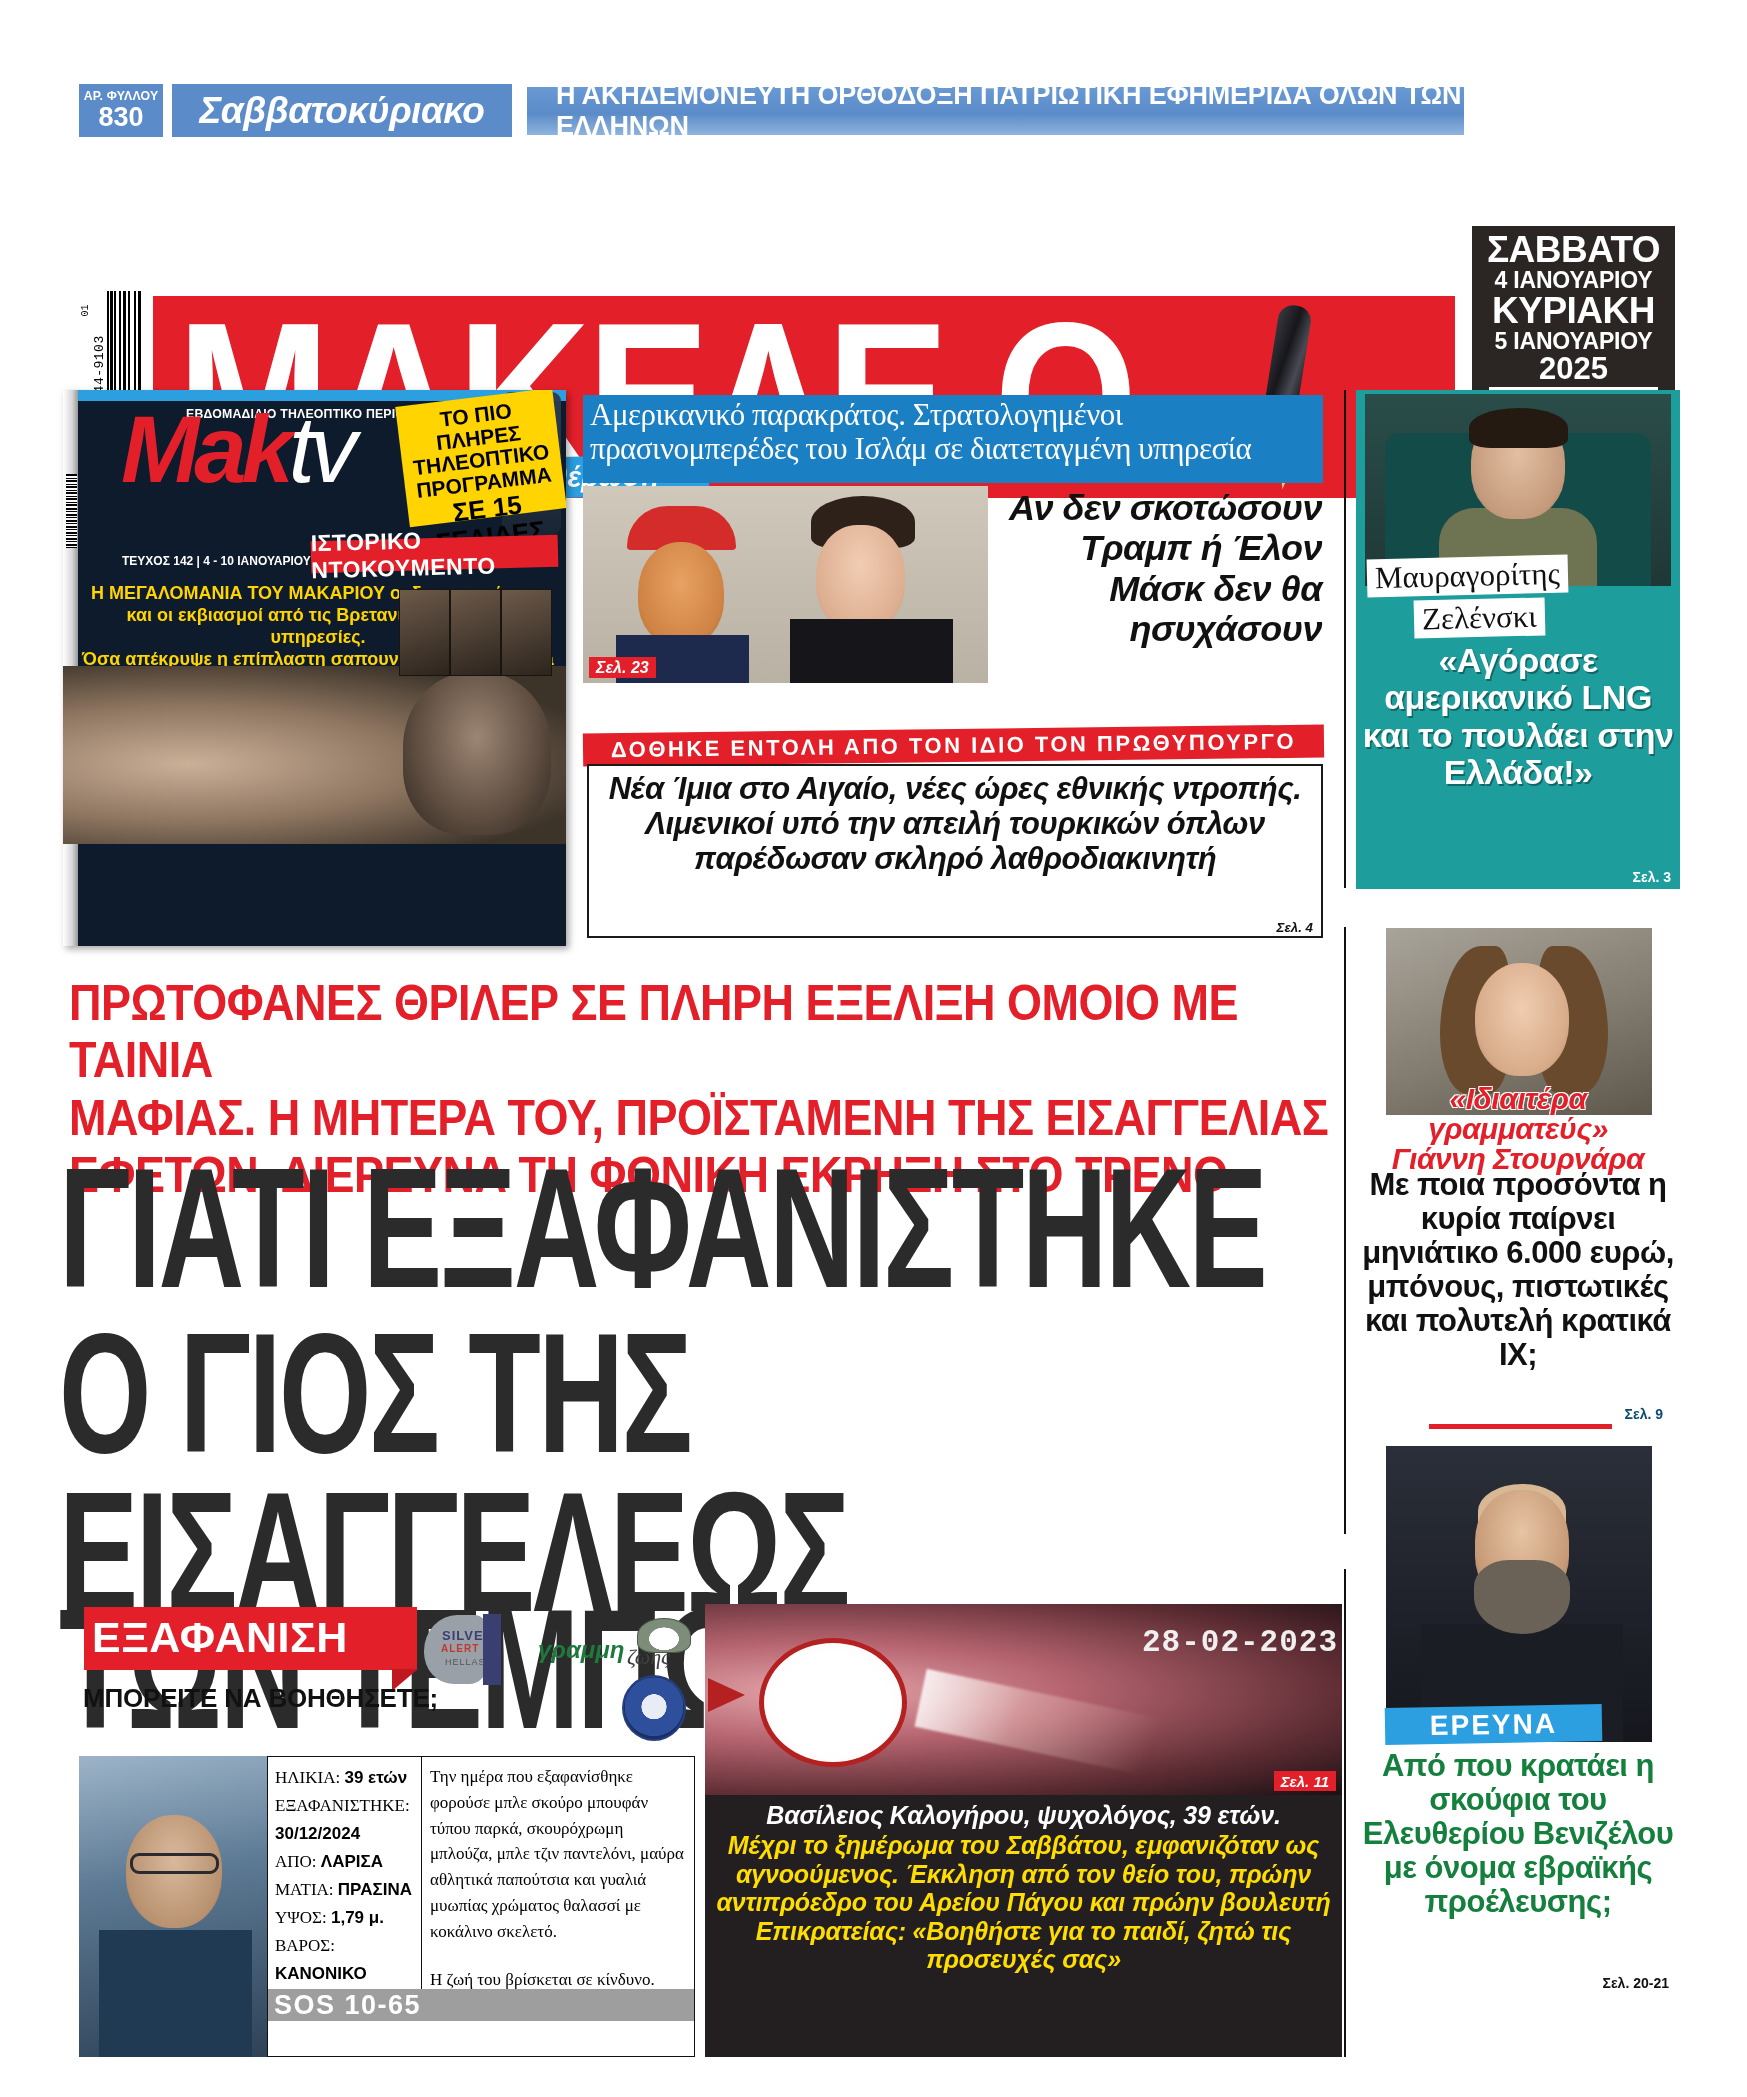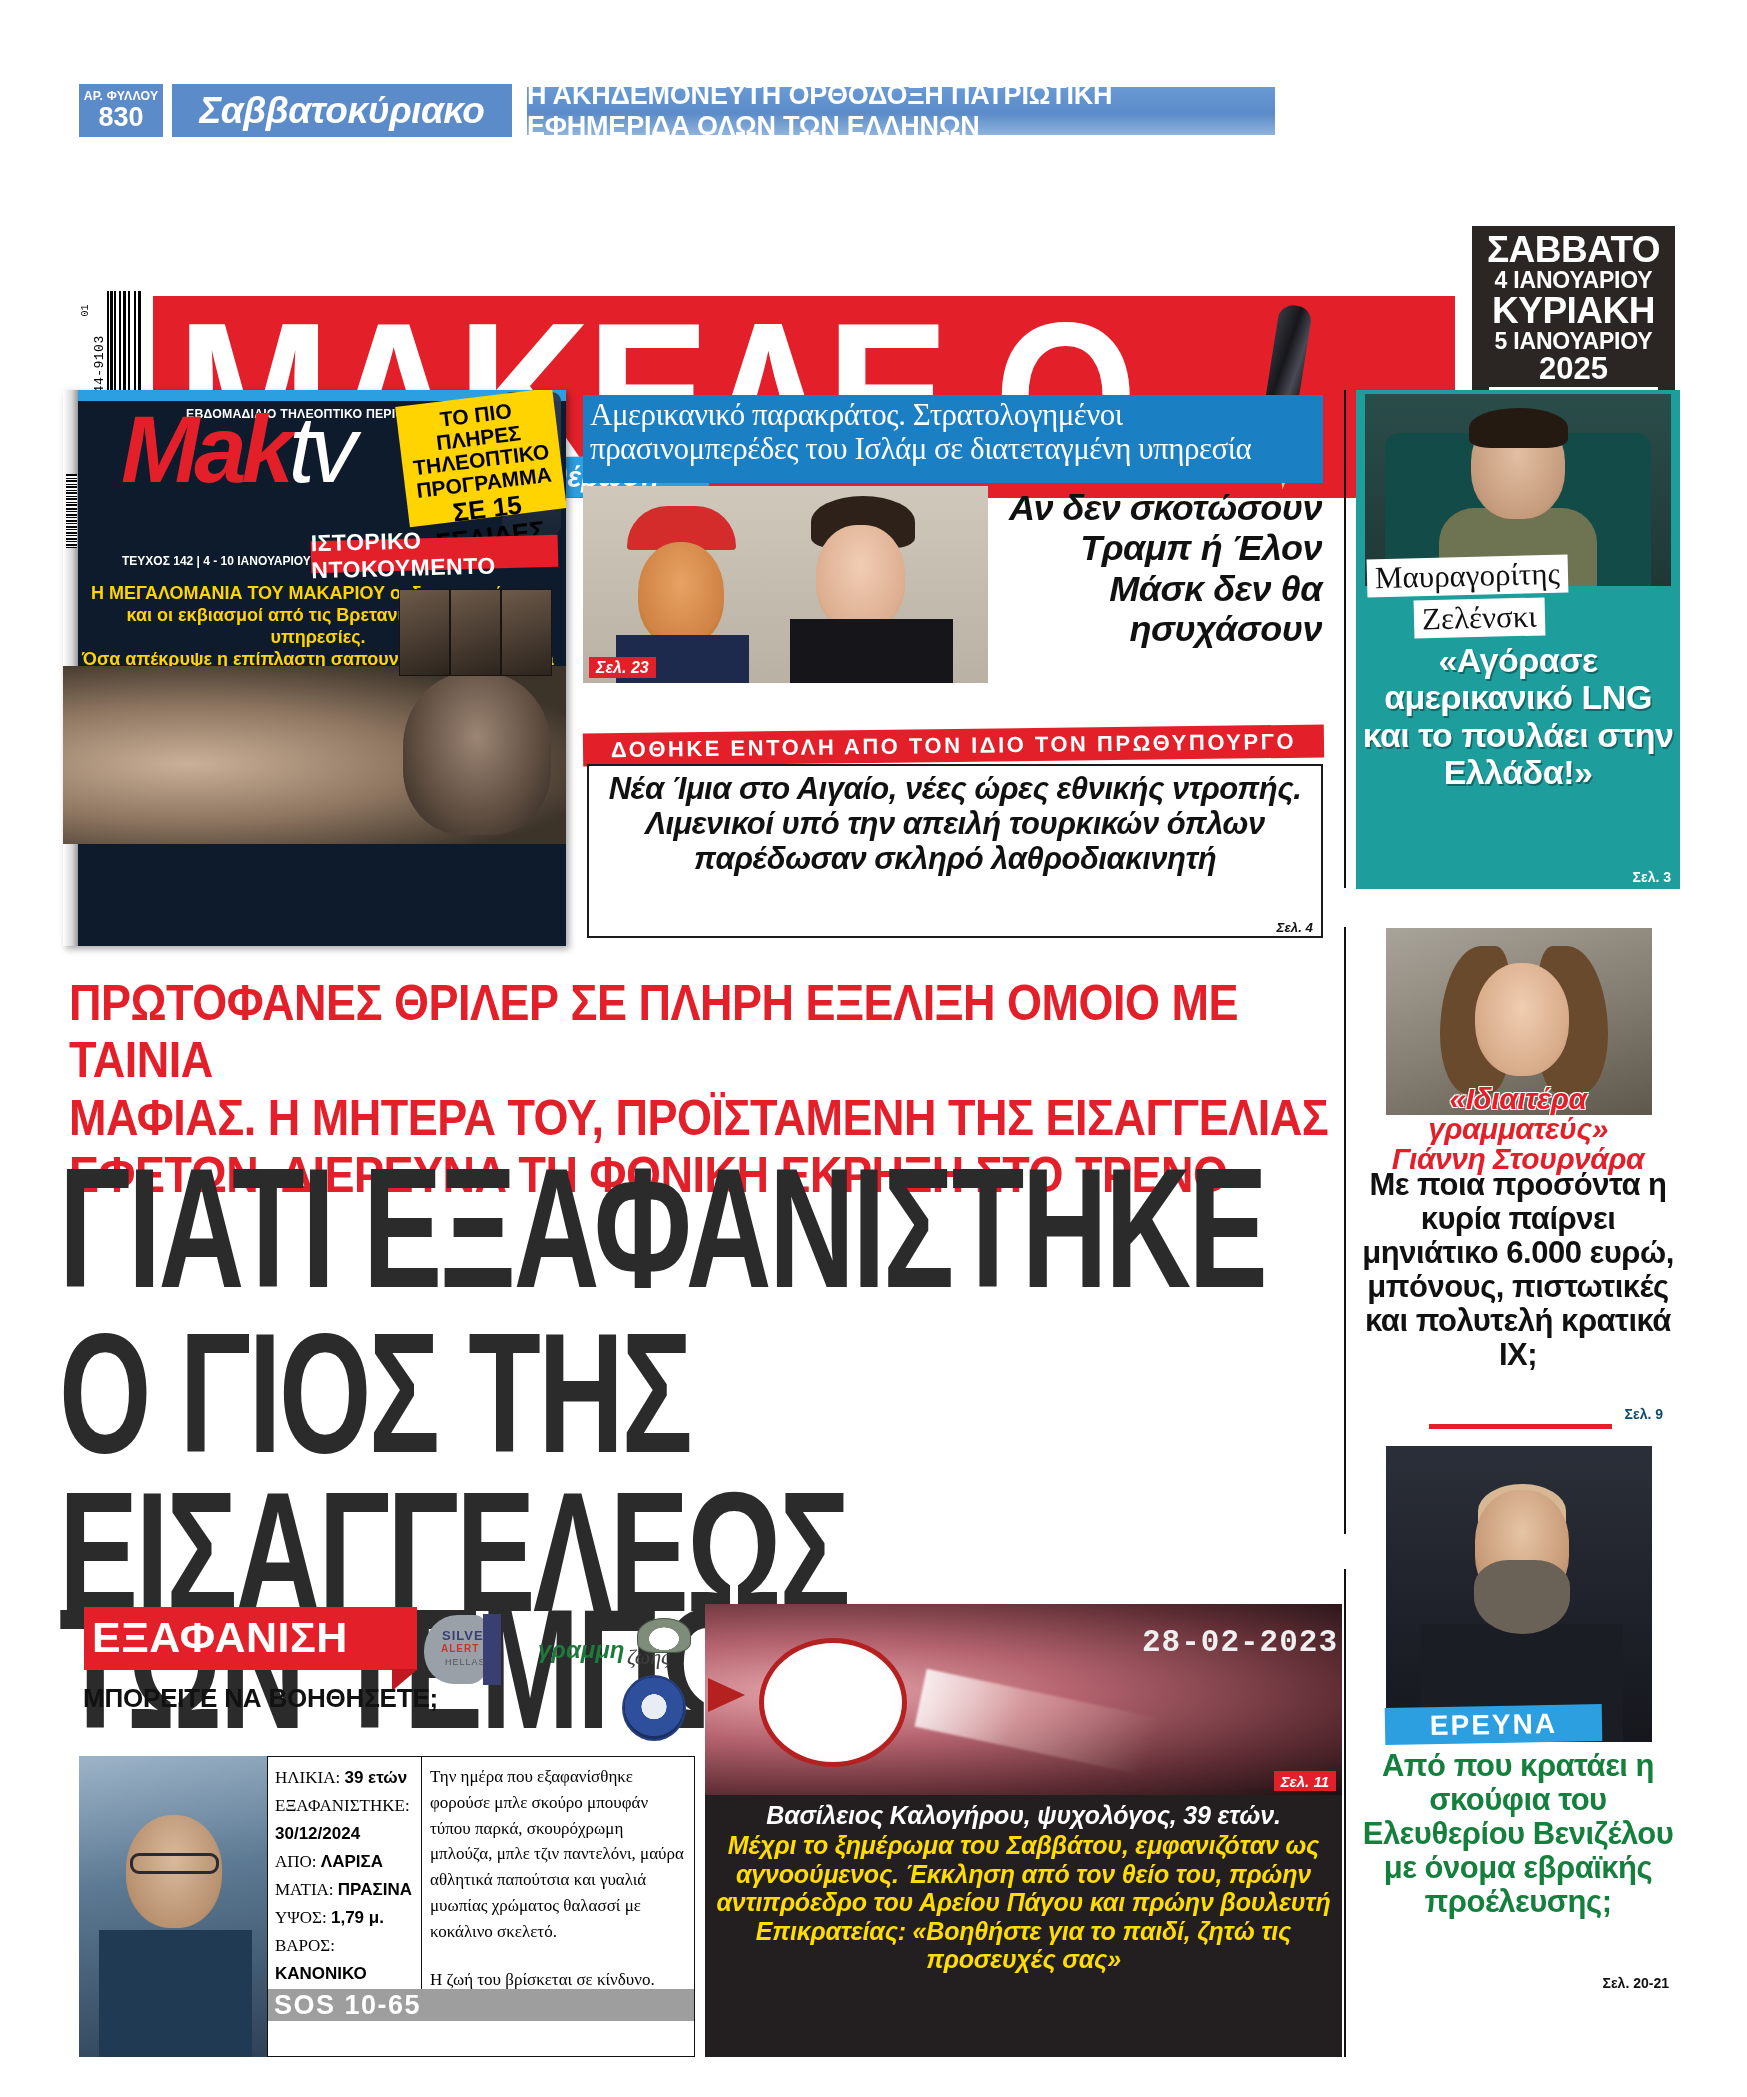--- a/index.html
+++ b/index.html
@@ -41,27 +41,28 @@
     color: #ffffff;
     display: flex; align-items: center; justify-content: center;
     font-size: 37px;
     font-weight: bold;
     font-style: italic;
     letter-spacing: -0.5px;
   }
   .slogan-banner {
     position: absolute;
     left: 527px; top: 87px;
-    width: 748px; height: 48px;
+    width: 937px; height: 48px;
     background: linear-gradient(180deg,#6a9ad4 0%, #5b8bc8 55%, #8fb4dd 100%);
     color: #ffffff;
     display: flex; align-items: center; justify-content: center;
     font-size: 27px;
     font-weight: bold;
     letter-spacing: -0.2px;
+    padding-left: 29px;
   }
 
   
   .masthead {
     position: absolute;
     left: 0; top: 143px;
     width: 1748px; height: 227px;
   }
   .barcode-block {
     position: absolute;

